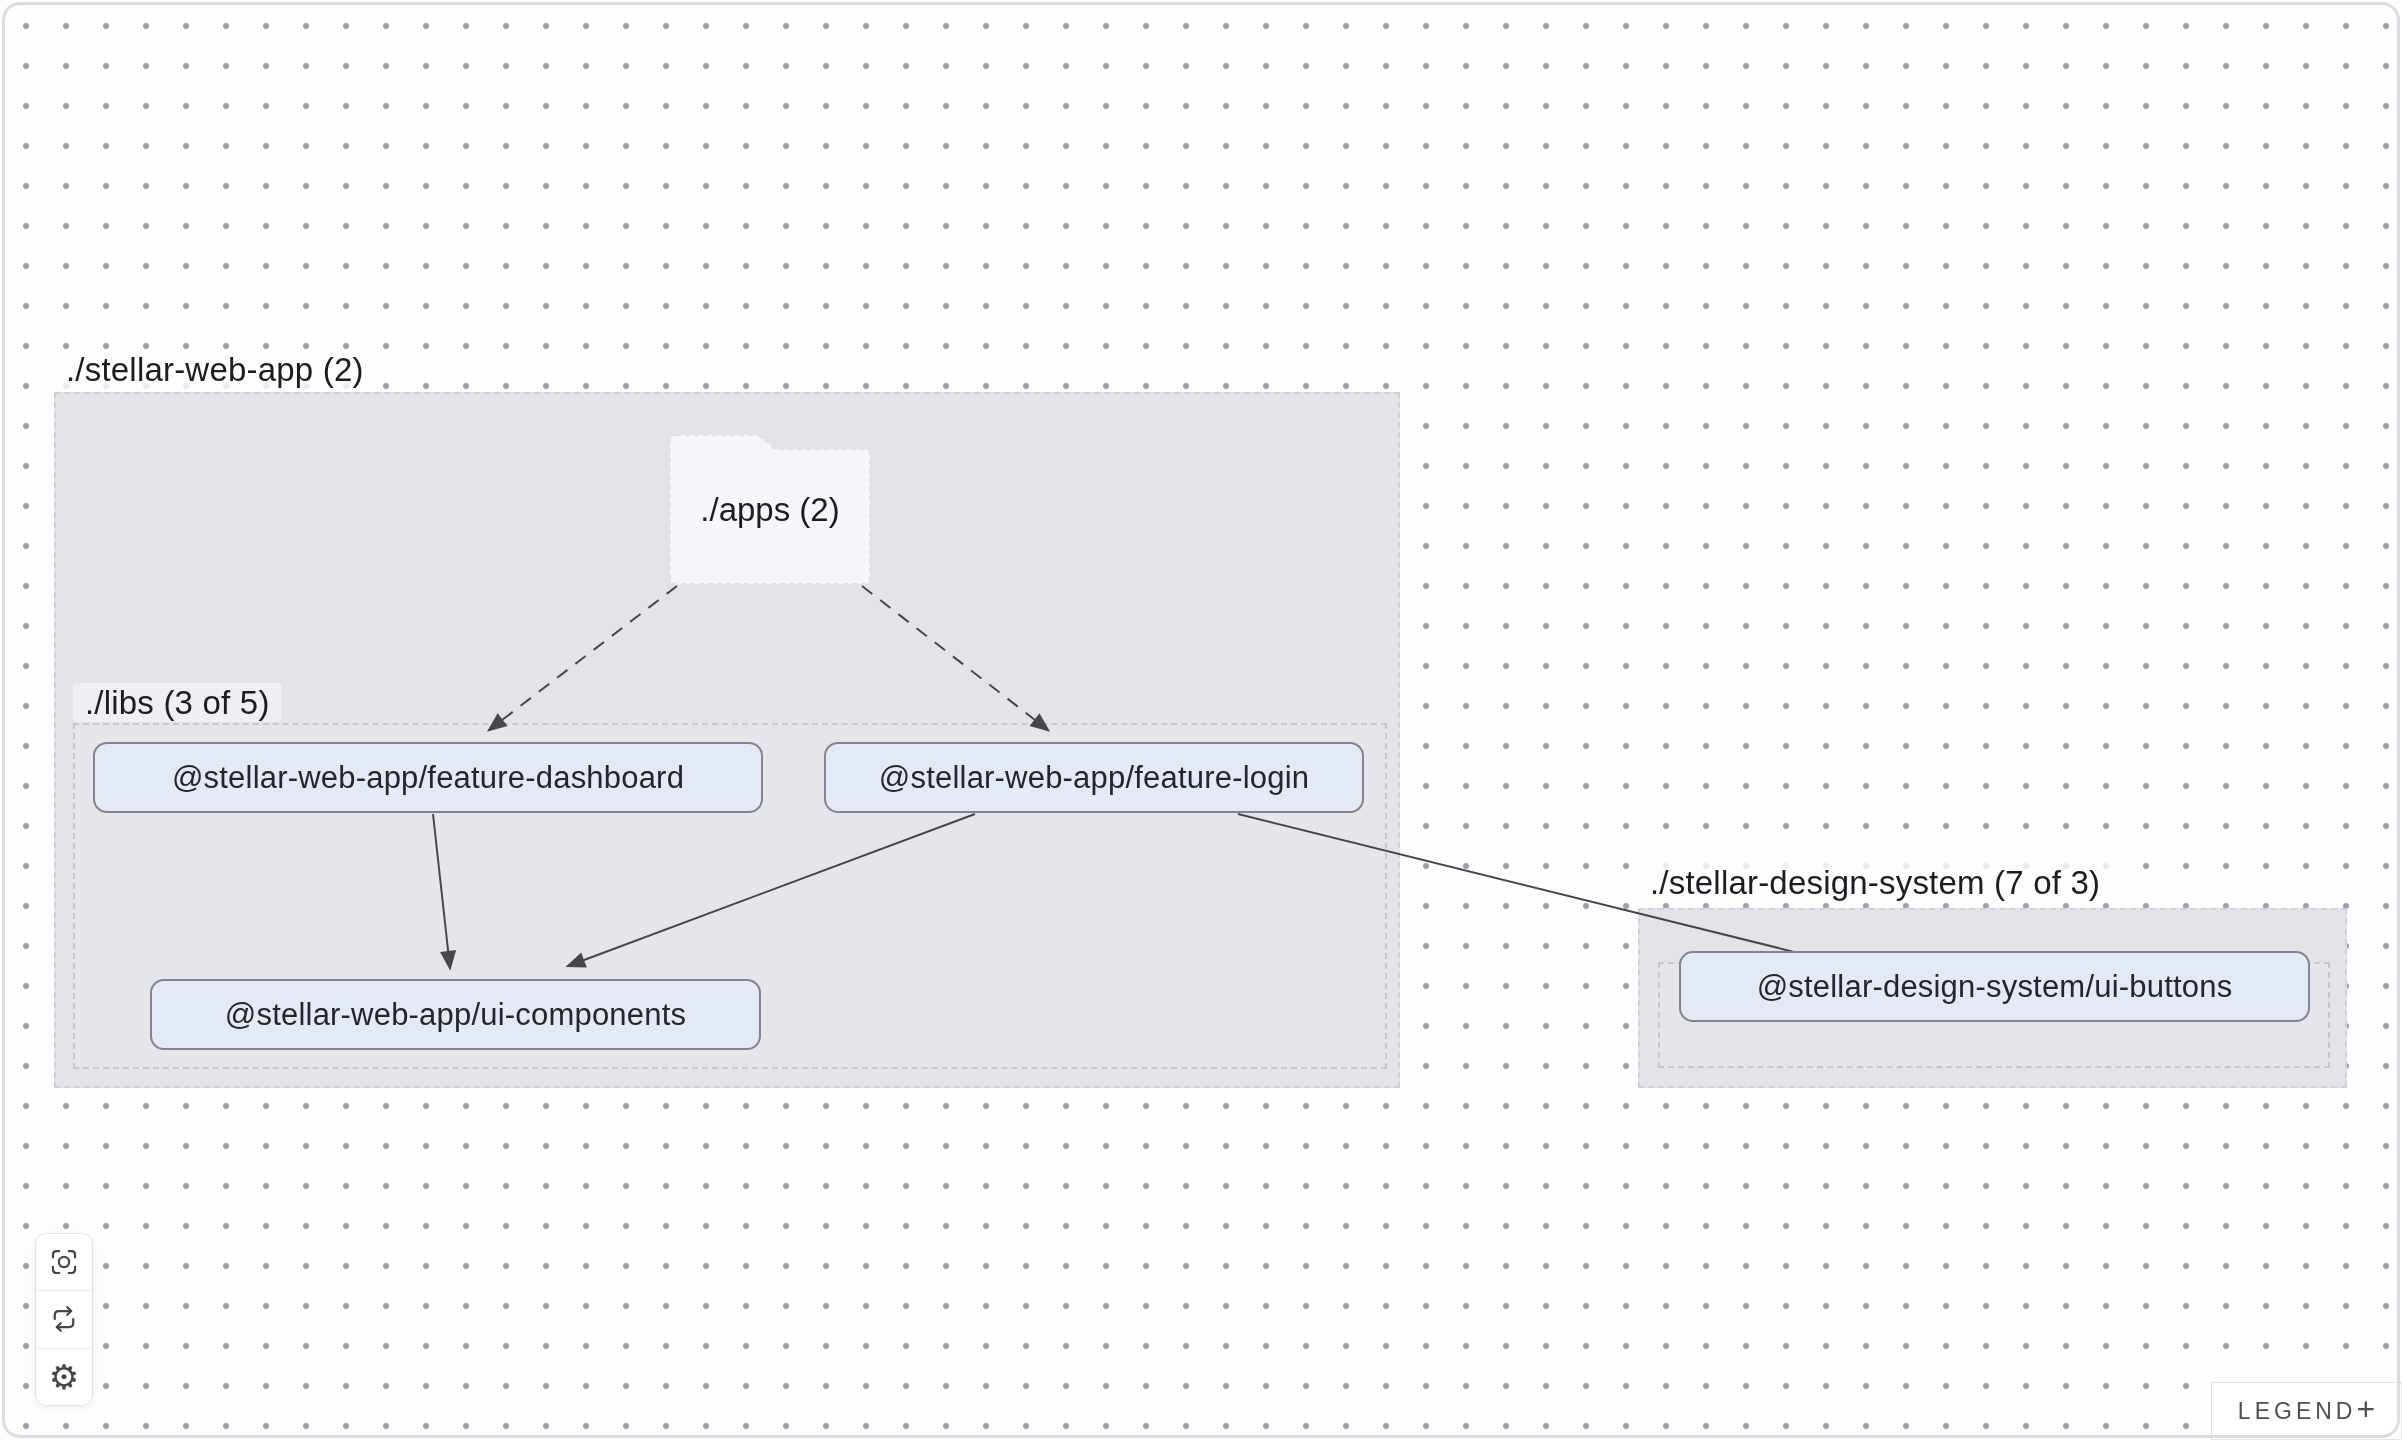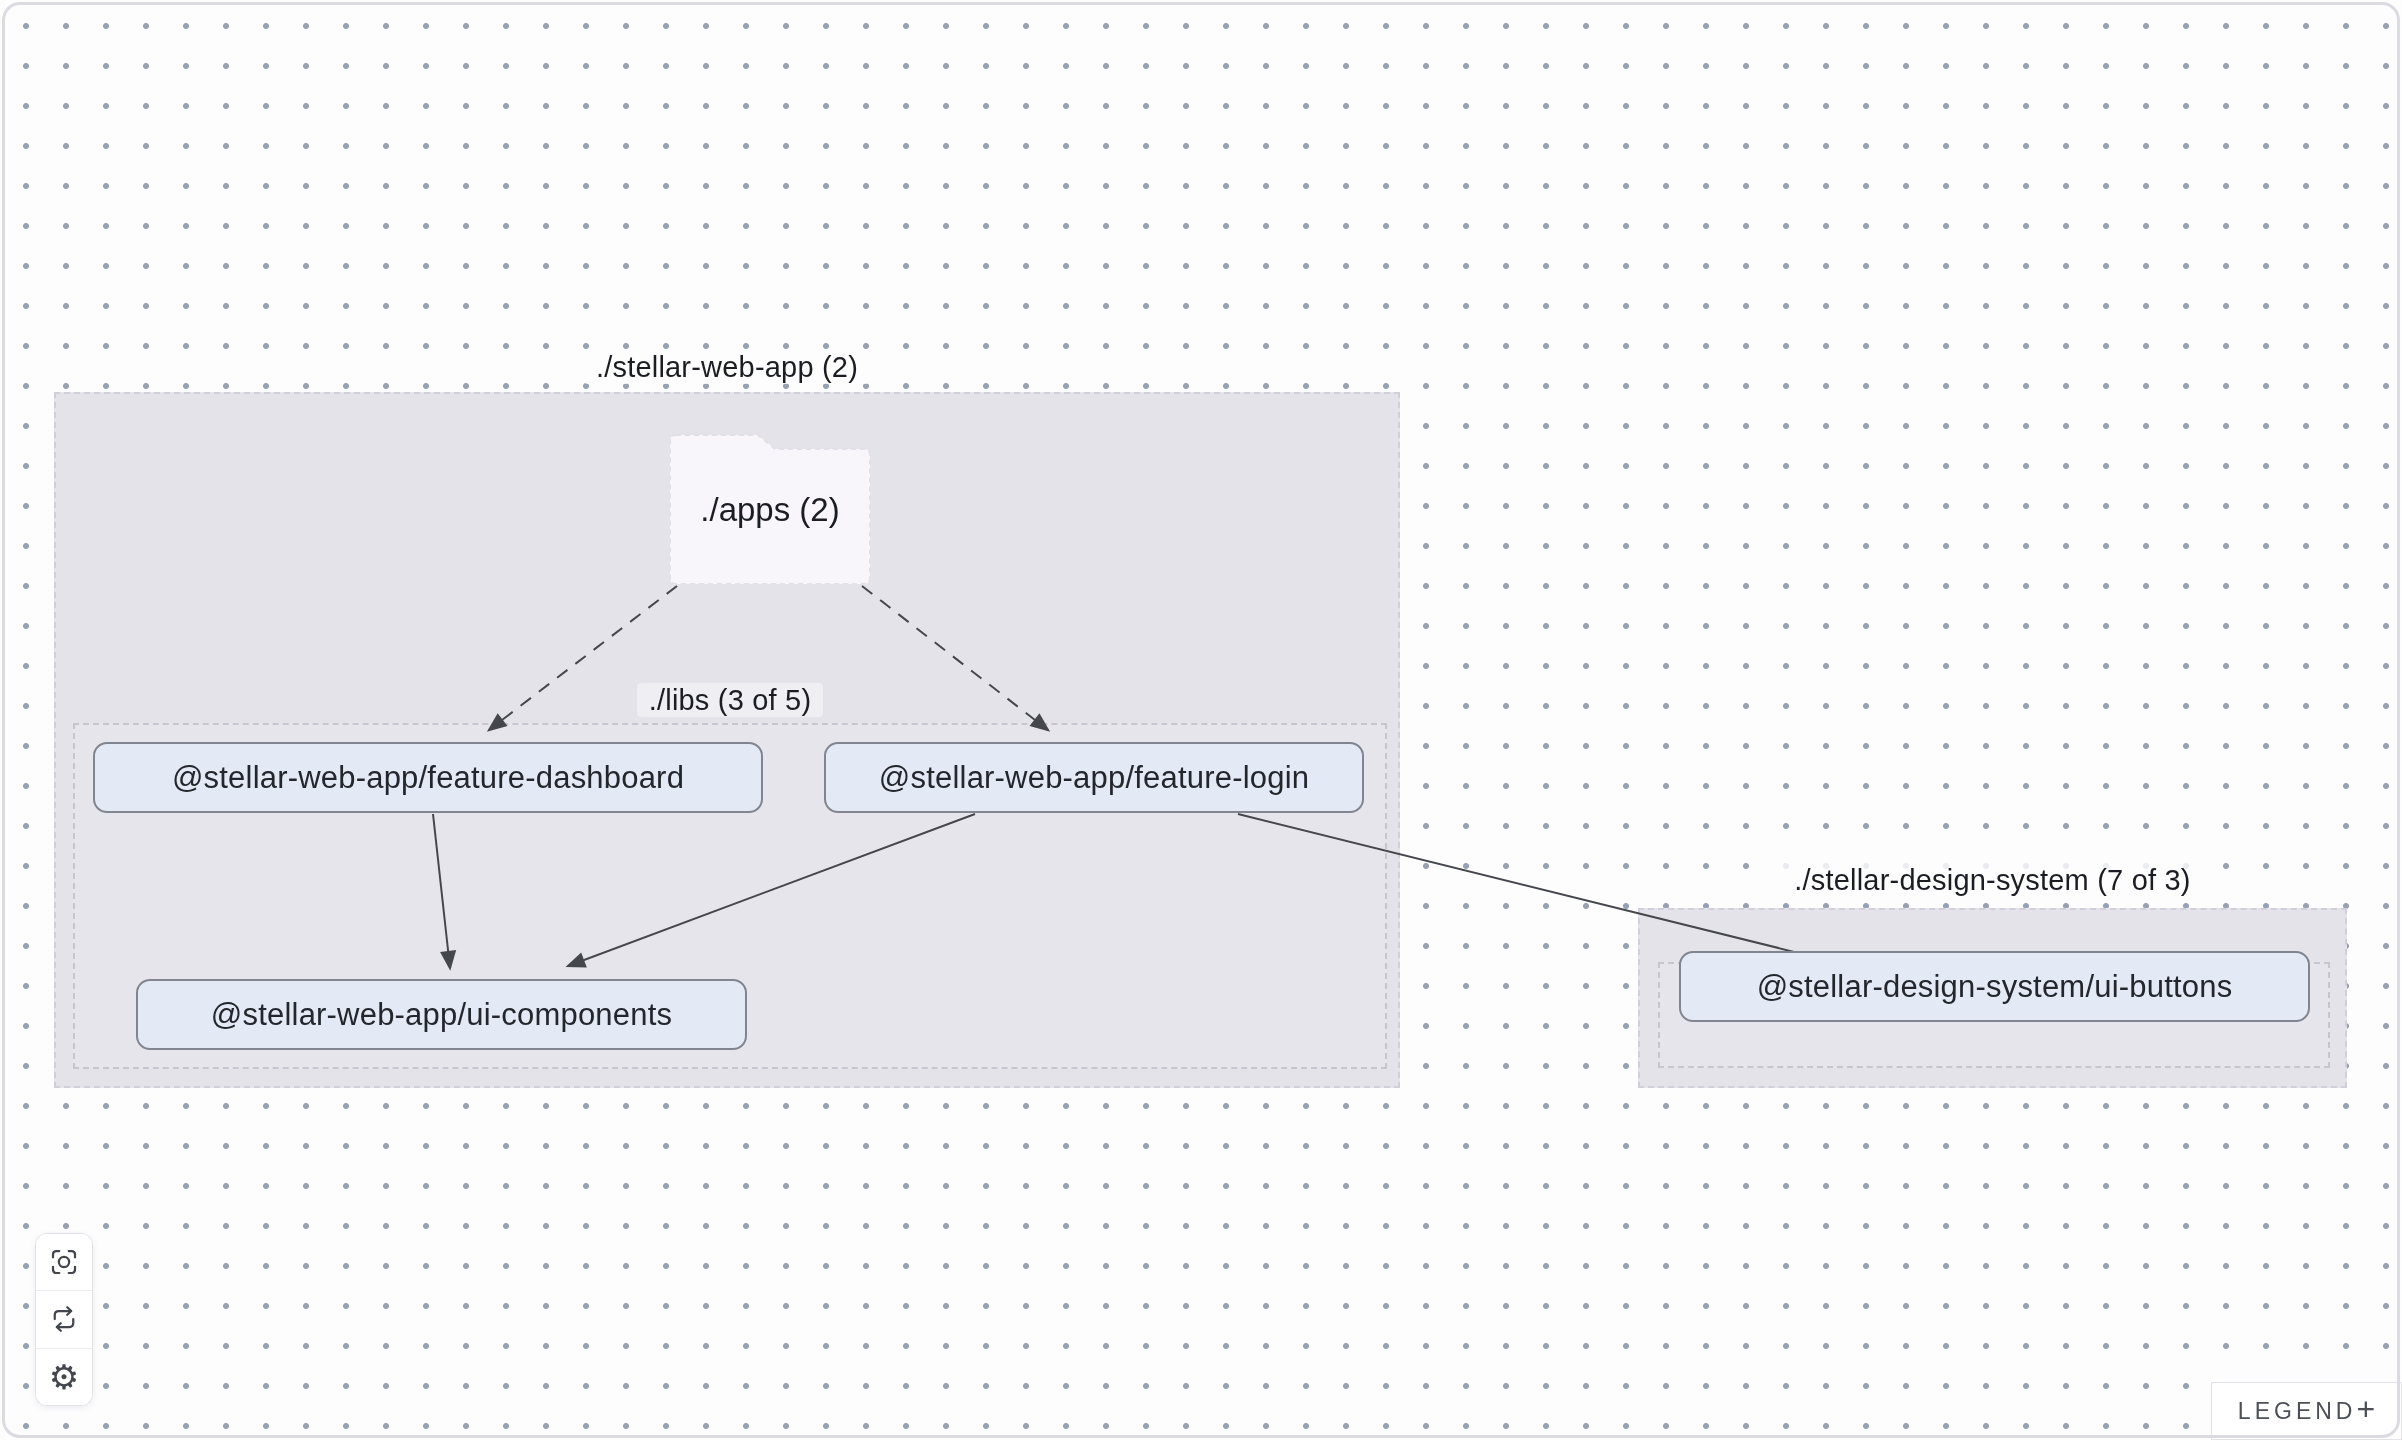--- a/index.html
+++ b/index.html
@@ -26,22 +26,22 @@
   .group-web-app   { left: 54px;   top: 392px; width: 1346px; height: 696px; }
   .group-design    { left: 1638px; top: 908px; width: 709px;  height: 180px; }
   .subgroup {
     position: absolute; border: 2px dashed #c8c5d0;
     background: rgba(255,255,255,0.10); z-index: 1;
   }
   .subgroup-web-libs    { left: 73px;   top: 723px; width: 1314px; height: 346px; }
   .subgroup-design-libs { left: 1658px; top: 962px; width: 672px;  height: 106px; }
 
   .group-label {
-    position: absolute; z-index: 2; text-align: center;
-    font-size: 29px; font-weight: 500; color: #1b1d22; letter-spacing: 0.2px;
+    position: absolute; z-index: 2; 
+    font-size: 33px; font-weight: 500; color: #1b1d22; letter-spacing: 0.2px;
     white-space: nowrap;
   }
   .group-label > span { background: rgba(253,253,254,0.82); padding: 1px 12px; border-radius: 4px; }
   .label-web-app     { left: 54px;   top: 351px; width: 1346px; }
   .label-web-libs    { left: 73px;   top: 684px; width: 1314px; }
   .label-web-libs > span, .label-design-libs > span { background: rgba(255,255,255,0.40); }
   .label-design      { left: 1638px; top: 864px; width: 709px; }
   .label-design-libs { left: 1658px; top: 921px; width: 672px; }
 
   
@@ -64,21 +64,21 @@
   
   .node {
     position: absolute; z-index: 4;
     background: #e4eaf5; border: 2px solid #80858f; border-radius: 14px;
     display: flex; align-items: center; justify-content: center;
     font-size: 31px; color: #24262d; letter-spacing: 0.2px;
     cursor: pointer; white-space: nowrap;
   }
   .node-feature-dashboard { left: 93px;   top: 742px; width: 670px; height: 71px; }
   .node-feature-login     { left: 824px;  top: 742px; width: 540px; height: 71px; }
-  .node-ui-components     { left: 136px;  top: 979px; width: 611px; height: 71px; }
+  .node-ui-components     { left: 150px;  top: 979px; width: 611px; height: 71px; }
   .node-ui-buttons        { left: 1679px; top: 951px; width: 631px; height: 71px; }
 
   
   .toolbar {
     position: absolute; left: 35px; top: 1233px; width: 58px; height: 173px; z-index: 10;
     background: #ffffff; border: 1px solid #e3e1e7; border-radius: 12px;
     box-shadow: 0 2px 6px rgba(40,40,60,0.08);
     display: flex; flex-direction: column; overflow: hidden;
   }
   .toolbar-btn {

